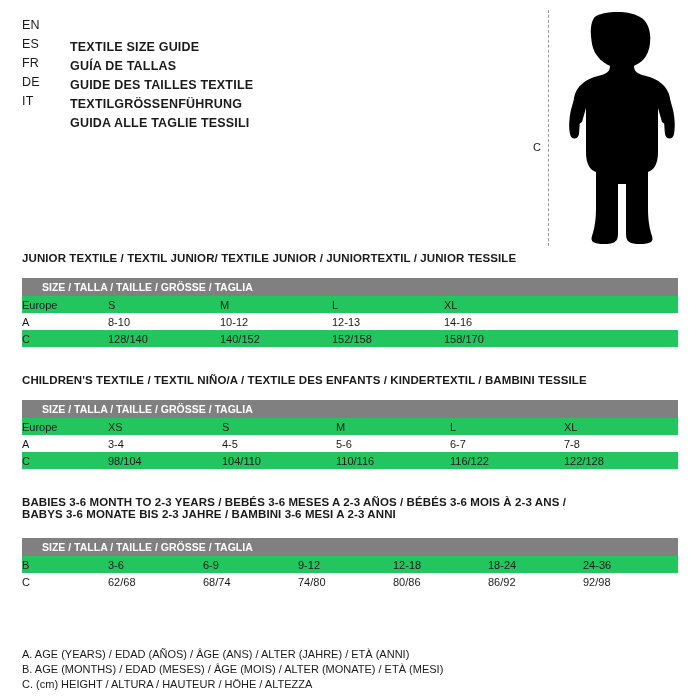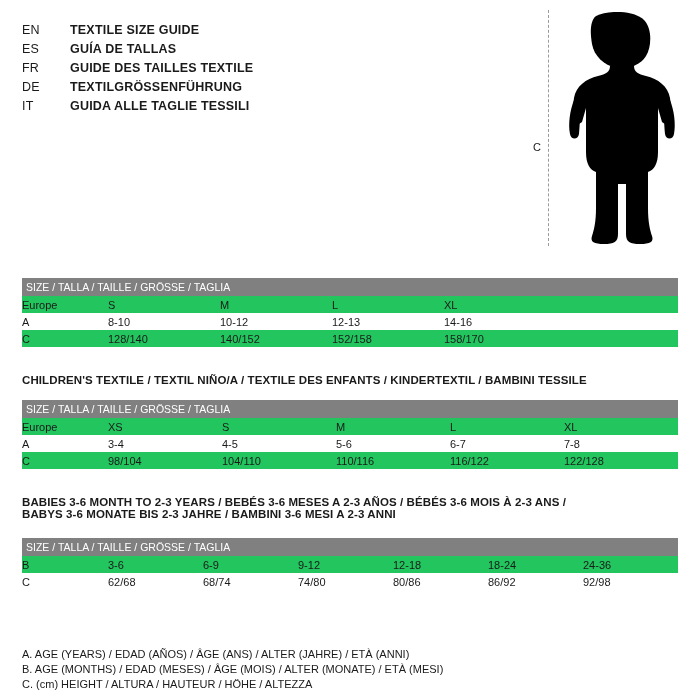--- a/index.html
+++ b/index.html
@@ -23,21 +23,21 @@
 
   
   .lang-block {
     position: absolute;
     left: 22px;
     top: 18px;
     width: 330px;
   }
   .lang-row {
     display: flex;
-    align-items: flex-end;
+    align-items: flex-start;
     height: 19px;
   }
   .lang-code {
     width: 48px;
     font-size: 12.5px;
     letter-spacing: 0.2px;
     color: #1a1a1a;
   }
   .lang-text {
     font-size: 12.5px;
@@ -106,22 +106,22 @@
     vertical-align: middle;
     white-space: nowrap;
   }
   tr.header-row td {
     background: #808080;
     color: #ffffff;
     font-size: 10.5px;
     height: 18px;
   }
   tr.header-row td.hdr-label {
-    padding-left: 4px;
-    font-weight: normal;
+    padding-left: 20px;
+    font-weight: bold;
   }
   tr.zebra-grey td {
     background: #22c55e;
   }
   tr.zebra-white td {
     background: #ffffff;
   }
   td.col-key {
     padding-left: 4px;
     width: 86px;
@@ -192,20 +192,21 @@
                    C46 62 50 60 50 54 Z"></path>
 
           <path d="M14 88 C10 98 8 112 10 122 C11 128 18 128 19 122 C20 112 20 98 22 90 Z"></path>
 
           <path d="M110 88 C114 98 116 112 114 122 C113 128 106 128 105 122 C104 112 104 98 102 90 Z"></path>
         </g>
       </svg>
     </div>
   </div>
 
+  <div class="section-title" style="top:252px;">JUNIOR TEXTILE / TEXTIL JUNIOR/ TEXTILE JUNIOR / JUNIORTEXTIL / JUNIOR TESSILE</div>
   <table class="size-table" style="top:278px; width:656px;">
     <tbody>
         <tr class="header-row">
       <td class="hdr-label" colspan="5">SIZE / TALLA / TAILLE / GRÖSSE / TAGLIA</td>
     </tr>
     <tr class="zebra-grey">
       <td class="col-key">Europe</td>
       <td class="cell" style="width:112px;">S</td>
       <td class="cell" style="width:112px;">M</td>
       <td class="cell" style="width:112px;">L</td>

